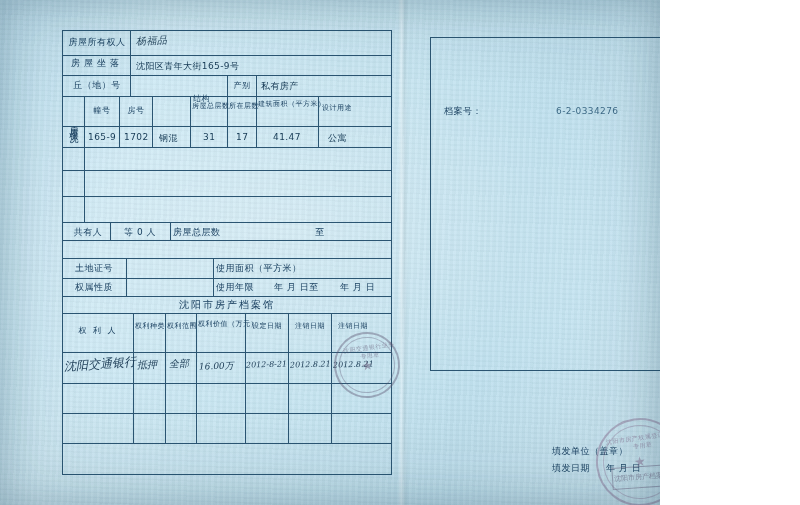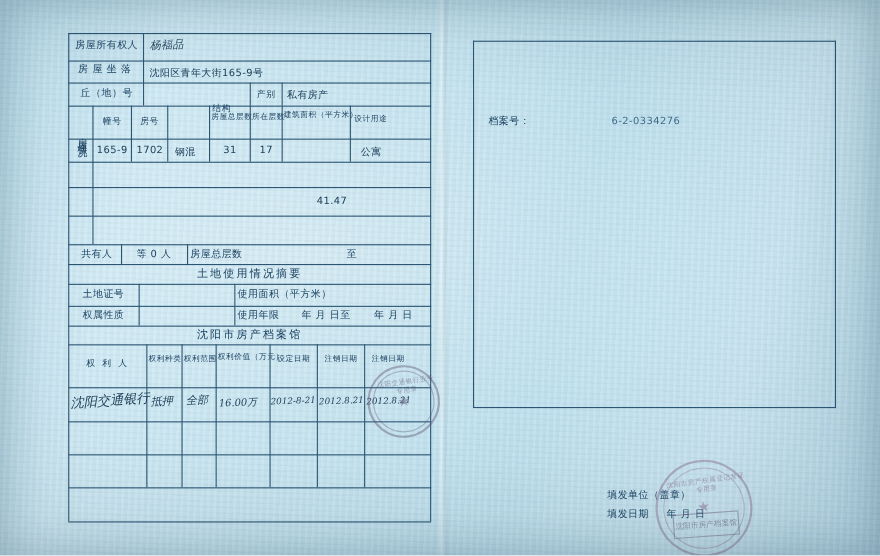--- a/index.html
+++ b/index.html
@@ -2,21 +2,21 @@
 <html><head>
 <meta charset="utf-8">
 <style>
   html, body {
     margin: 0;
     padding: 0;
     background: #ffffff;
   }
   #page {
     position: relative;
-    width: 800px;
+    width: 660px;
     height: 505px;
     overflow: hidden;
     font-family: "DejaVu Sans", sans-serif;
     background: #cfe7f2;
   }
   
   .paper {
     position: absolute;
     left: 0; top: 0;
     width: 800px; height: 505px;
@@ -230,29 +230,28 @@
   <div class="lbl tiny" style="left:192px; top:102px; width:34px; word-break:break-all;">房屋总层数</div>
   <div class="lbl tiny" style="left:229px; top:102px; width:26px; word-break:break-all;">所在层数</div>
   <div class="lbl tiny" style="left:258px; top:100px; width:59px; word-break:break-all;">建筑面积（平方米）</div>
   <div class="lbl tiny" style="left:320px; top:104px; width:34px; word-break:break-all;">设计用途</div>
 
   <div class="val" style="left:88px; top:132px;">165-9</div>
   <div class="val" style="left:124px; top:132px;">1702</div>
   <div class="val" style="left:159px; top:132px;">钢混</div>
   <div class="val" style="left:203px; top:132px;">31</div>
   <div class="val" style="left:236px; top:132px;">17</div>
-  <div class="val" style="left:288px; top:132px;margin-top:46px;">41.47</div>
+  <div class="val" style="left:273px; top:132px;">41.47</div>
   <div class="val" style="left:328px; top:132px;">公寓</div>
 
   <div class="lbl" style="left:68px; top:227px; width:40px;">共有人</div>
   <div class="lbl" style="left:113px; top:227px; width:54px;">等 0 人</div>
   <div class="lbl" style="left:173px; top:227px; width:80px; text-align:left;">房屋总层数</div>
   <div class="lbl" style="left:310px; top:227px; width:20px;">至</div>
 
-  <div class="lbl" style="left:62px; top:244px; width:330px; font-size:10px; letter-spacing:2px;">土地使用情况摘要</div>
 
   <div class="lbl" style="left:66px; top:263px; width:56px;">土地证号</div>
   <div class="lbl" style="left:216px; top:263px; width:120px; text-align:left;">使用面积（平方米）</div>
 
   <div class="lbl" style="left:66px; top:282px; width:56px;">权属性质</div>
   <div class="lbl" style="left:216px; top:282px; width:56px; text-align:left;">使用年限</div>
   <div class="lbl" style="left:274px; top:282px; width:62px; text-align:left;">年 月 日至</div>
   <div class="lbl" style="left:340px; top:282px; width:52px; text-align:left;">年 月 日</div>
 
   <div class="lbl" style="left:62px; top:299px; width:330px; font-size:10px; letter-spacing:2px;">沈阳市房产档案馆</div>

